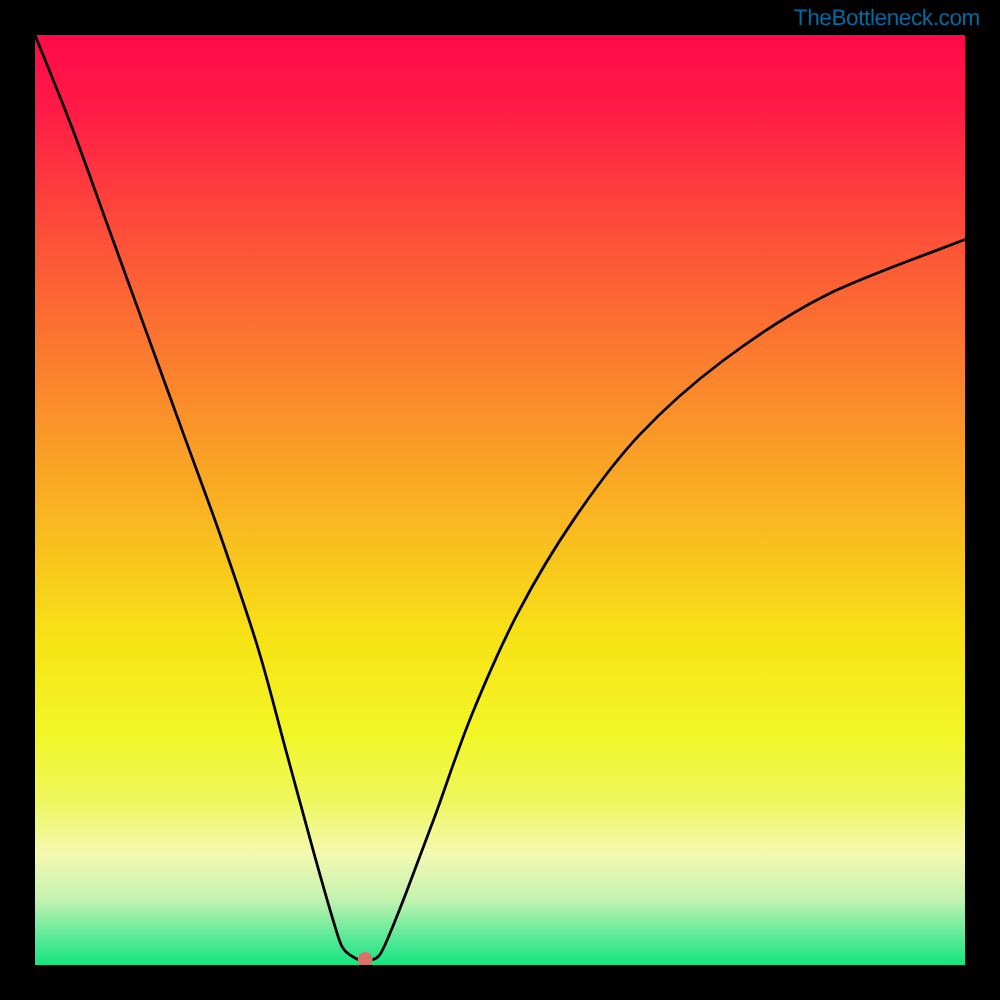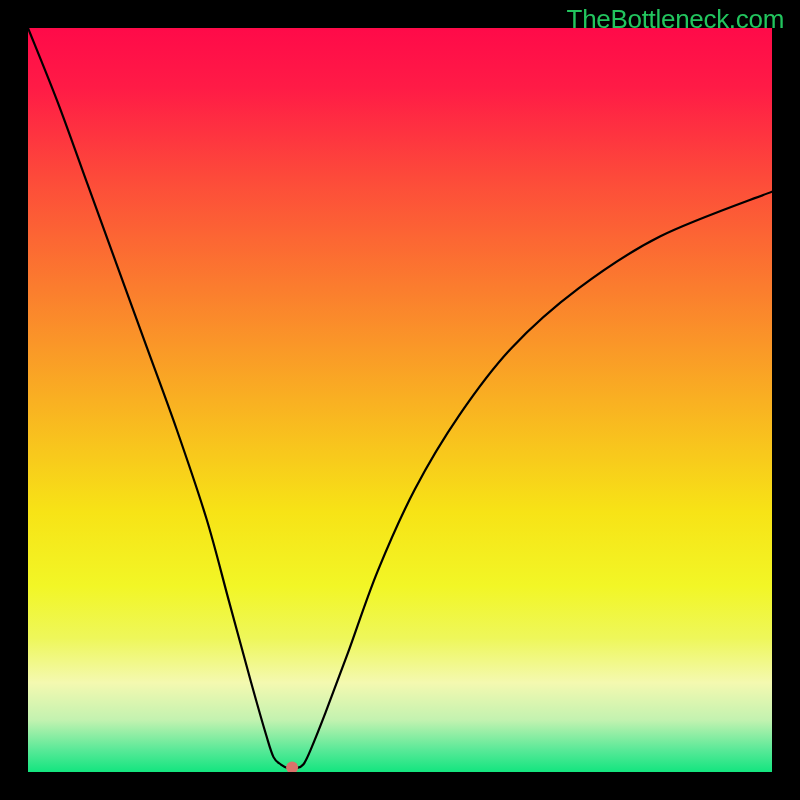--- a/index.html
+++ b/index.html
@@ -2,22 +2,22 @@
 <html><head>
 <meta charset="utf-8">
 <style>
   * { margin: 0; padding: 0; box-sizing: border-box; }
   html, body { width: 800px; height: 800px; overflow: hidden; }
   body { background: #000; position: relative; font-family: Arial, sans-serif; }
   .watermark {
     position: absolute;
     top: 4px;
     right: 16px;
-    color: #22c55e;
-    font-size: 26px;
+    color: #0369a1;
+    font-size: 18px;
     font-weight: 500;
     z-index: 10;
     letter-spacing: -0.3px;
   }
   .frame {
     position: absolute;
     left: 28px;
     top: 28px;
     width: 744px;
     height: 744px;

